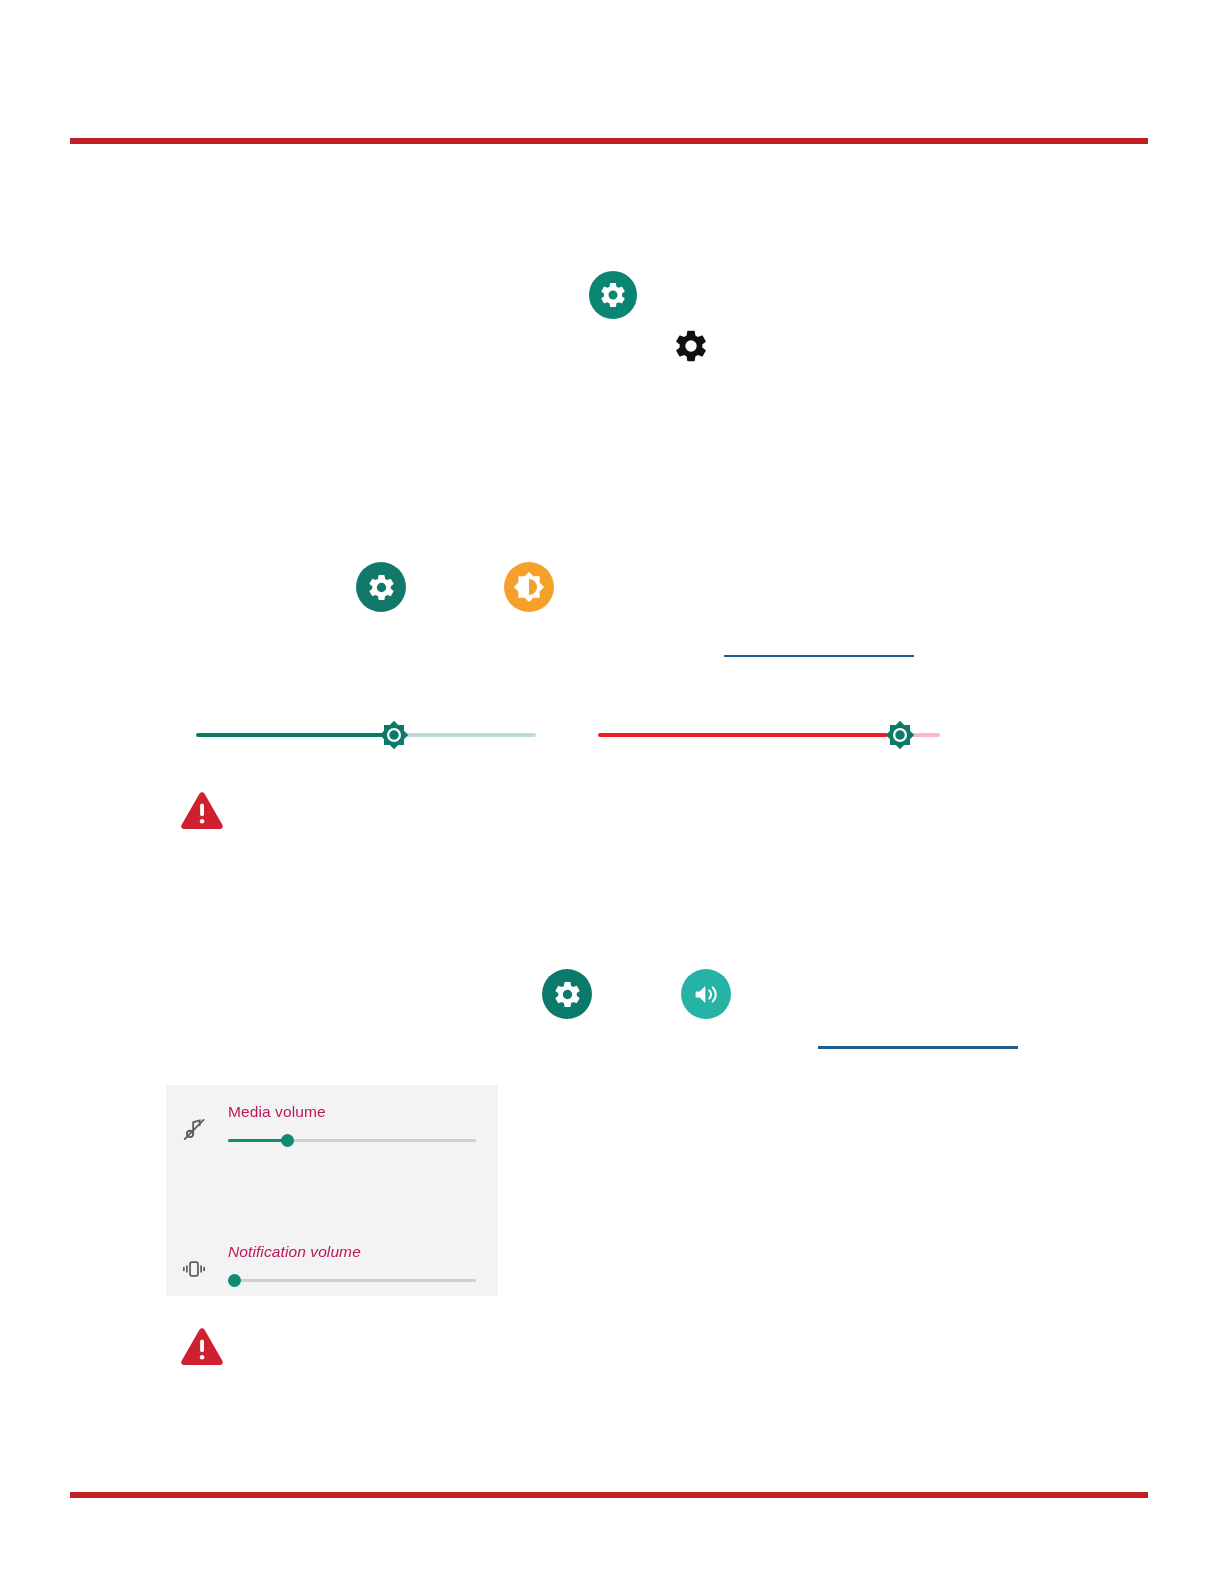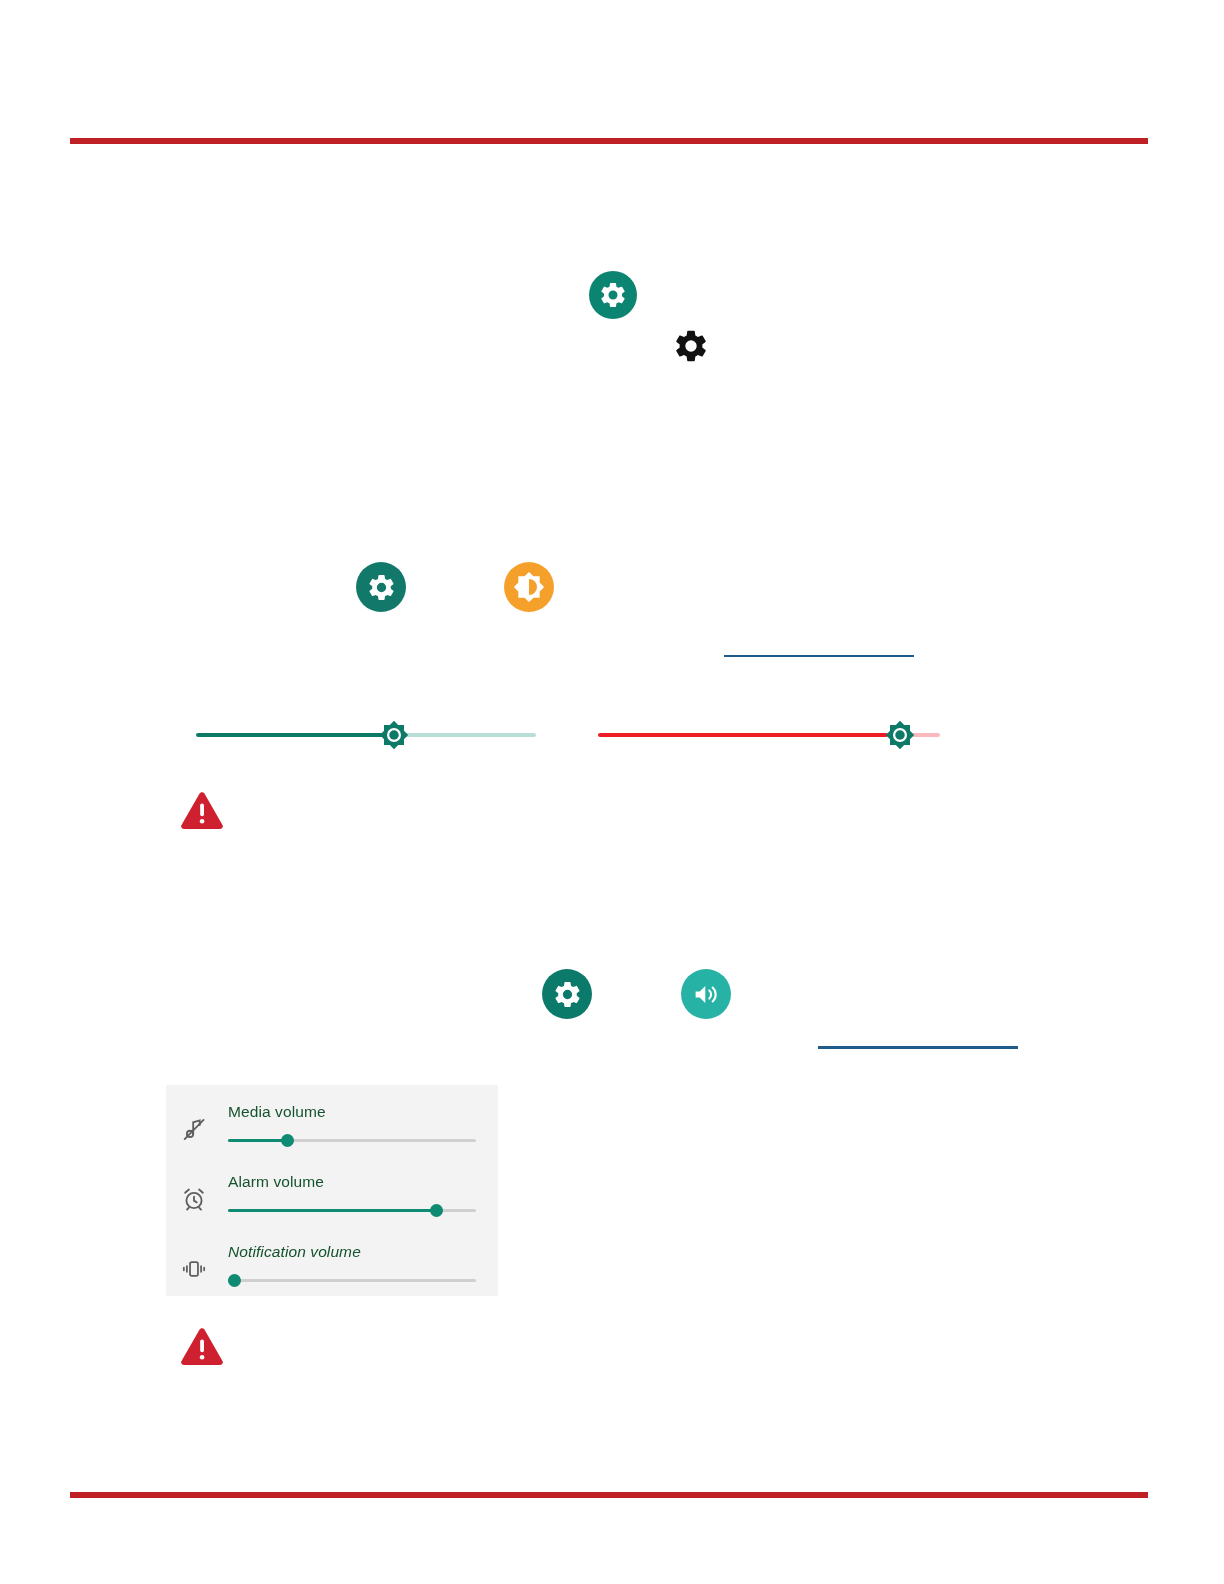--- a/index.html
+++ b/index.html
@@ -142,21 +142,21 @@
 
   .vol-icon {
     position: absolute;
     left: 14px; top: 24px;
     width: 30px; height: 30px;
   }
   .vol-label {
     position: absolute;
     left: 62px; top: 12px;
     font-size: 15.5px;
-    color: #14532d;
+    color: #be185d;
     letter-spacing: .1px;
     white-space: nowrap;
   }
   .vol-slider {
     position: absolute;
     left: 62px; top: 42px;
     width: 248px;
     height: 14px;
   }
   .vol-slider .vtrack {
@@ -275,40 +275,20 @@
         </svg>
       </div>
       <div class="vol-label">Media volume</div>
       <div class="vol-slider">
         <div class="vtrack"></div>
         <div class="vfill" style="width:24%"></div>
         <div class="vthumb" style="left:calc(24% - 6.5px)"></div>
       </div>
     </div>
 
-    <div class="vol-row vol-row-1">
-      <div class="vol-icon">
-        <svg width="28" height="28" viewBox="0 0 24 24" aria-hidden="true">
-          <g fill="none" stroke="#5f5f5f" stroke-width="1.6" stroke-linecap="round">
-            <circle cx="12" cy="13.3" r="6.5"></circle>
-            <path d="M12 10v3.4l2.3 1.5"></path>
-            <path d="M4.4 6.6 7.6 3.9"></path>
-            <path d="M19.6 6.6 16.4 3.9"></path>
-            <path d="M7.6 19.3 6 21.1"></path>
-            <path d="M16.4 19.3 18 21.1"></path>
-          </g>
-        </svg>
-      </div>
-      <div class="vol-label">Alarm volume</div>
-      <div class="vol-slider">
-        <div class="vtrack"></div>
-        <div class="vfill" style="width:84%"></div>
-        <div class="vthumb" style="left:calc(84% - 6.5px)"></div>
-      </div>
-    </div>
 
     <div class="vol-row vol-row-2">
       <div class="vol-icon">
         <svg width="28" height="28" viewBox="0 0 24 24" aria-hidden="true">
           <g fill="none" stroke="#5f5f5f" stroke-width="1.5" stroke-linecap="round">
             <rect x="8.6" y="6.2" width="6.8" height="11.6" rx="1.5"></rect>
             <path d="M5.9 9.6v4.8"></path>
             <path d="M3.3 10.9v2.2"></path>
             <path d="M18.1 9.6v4.8"></path>
             <path d="M20.7 10.9v2.2"></path>

